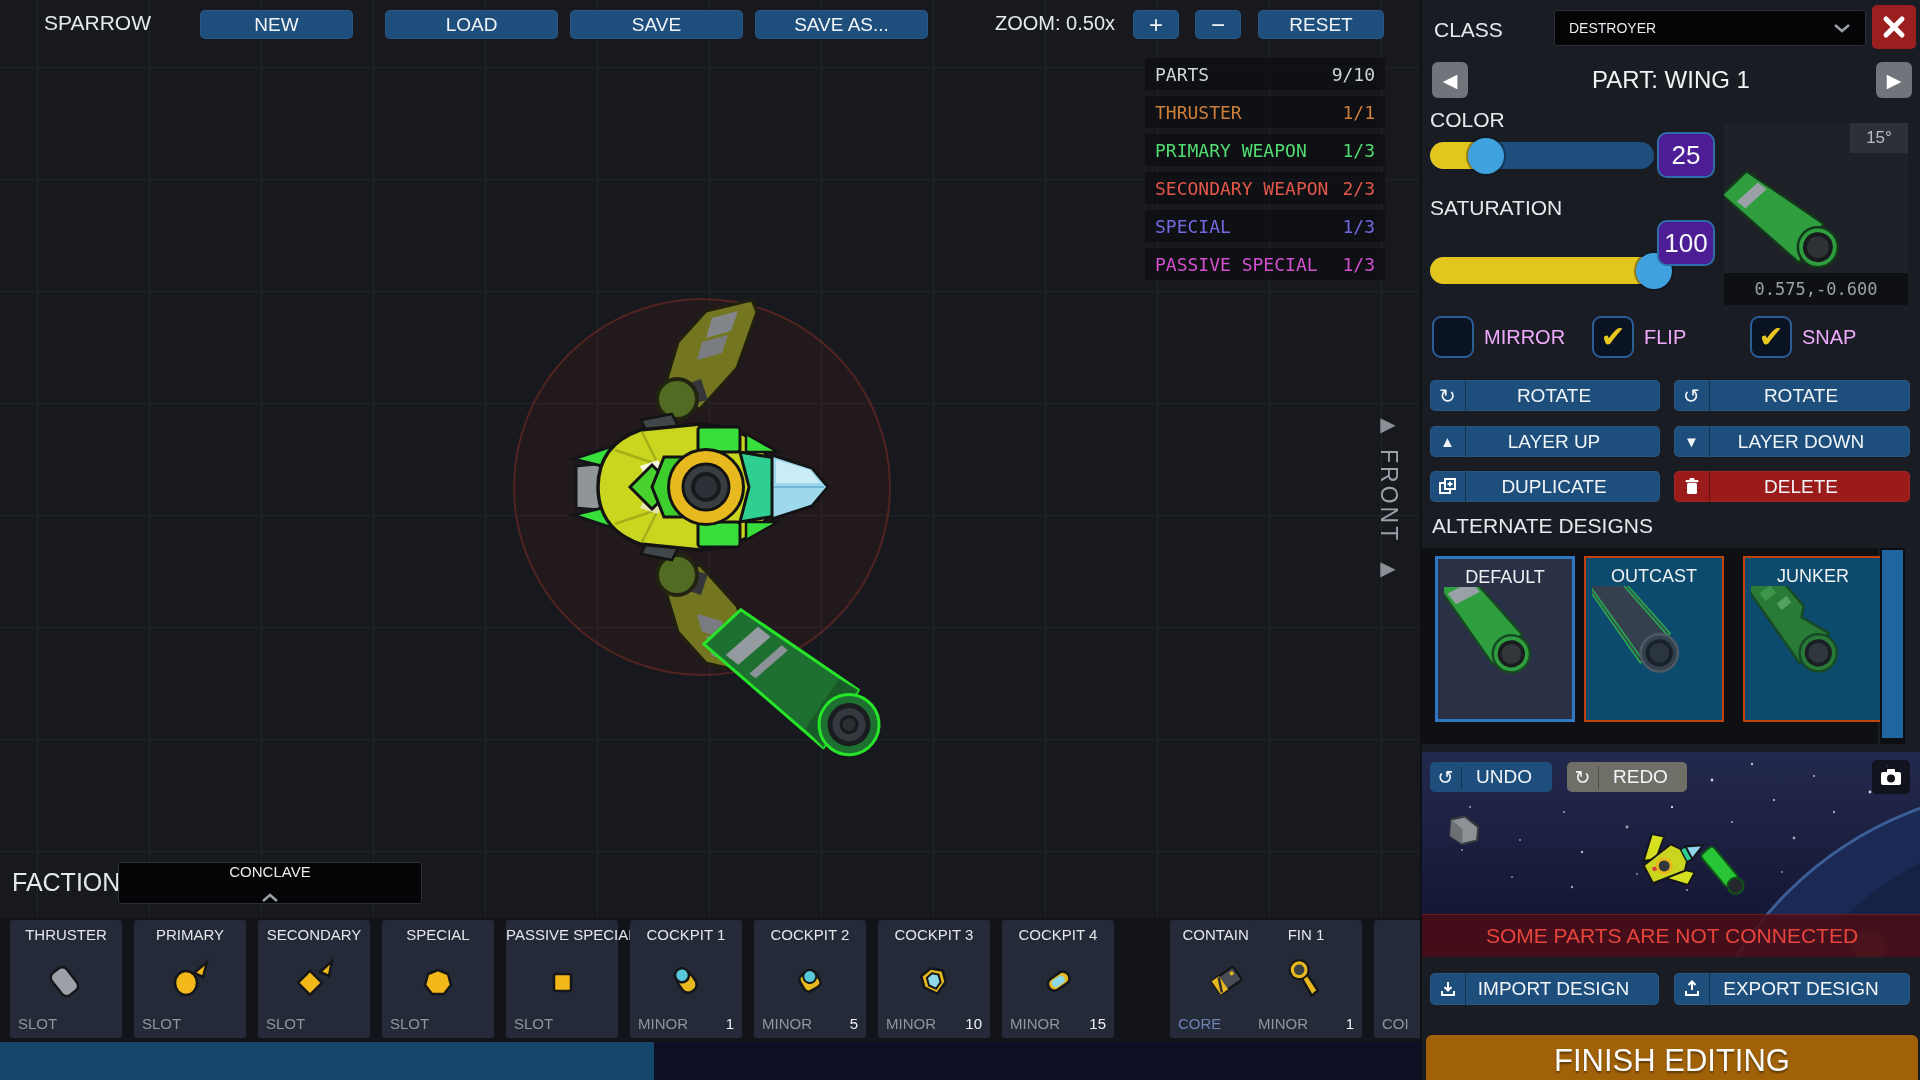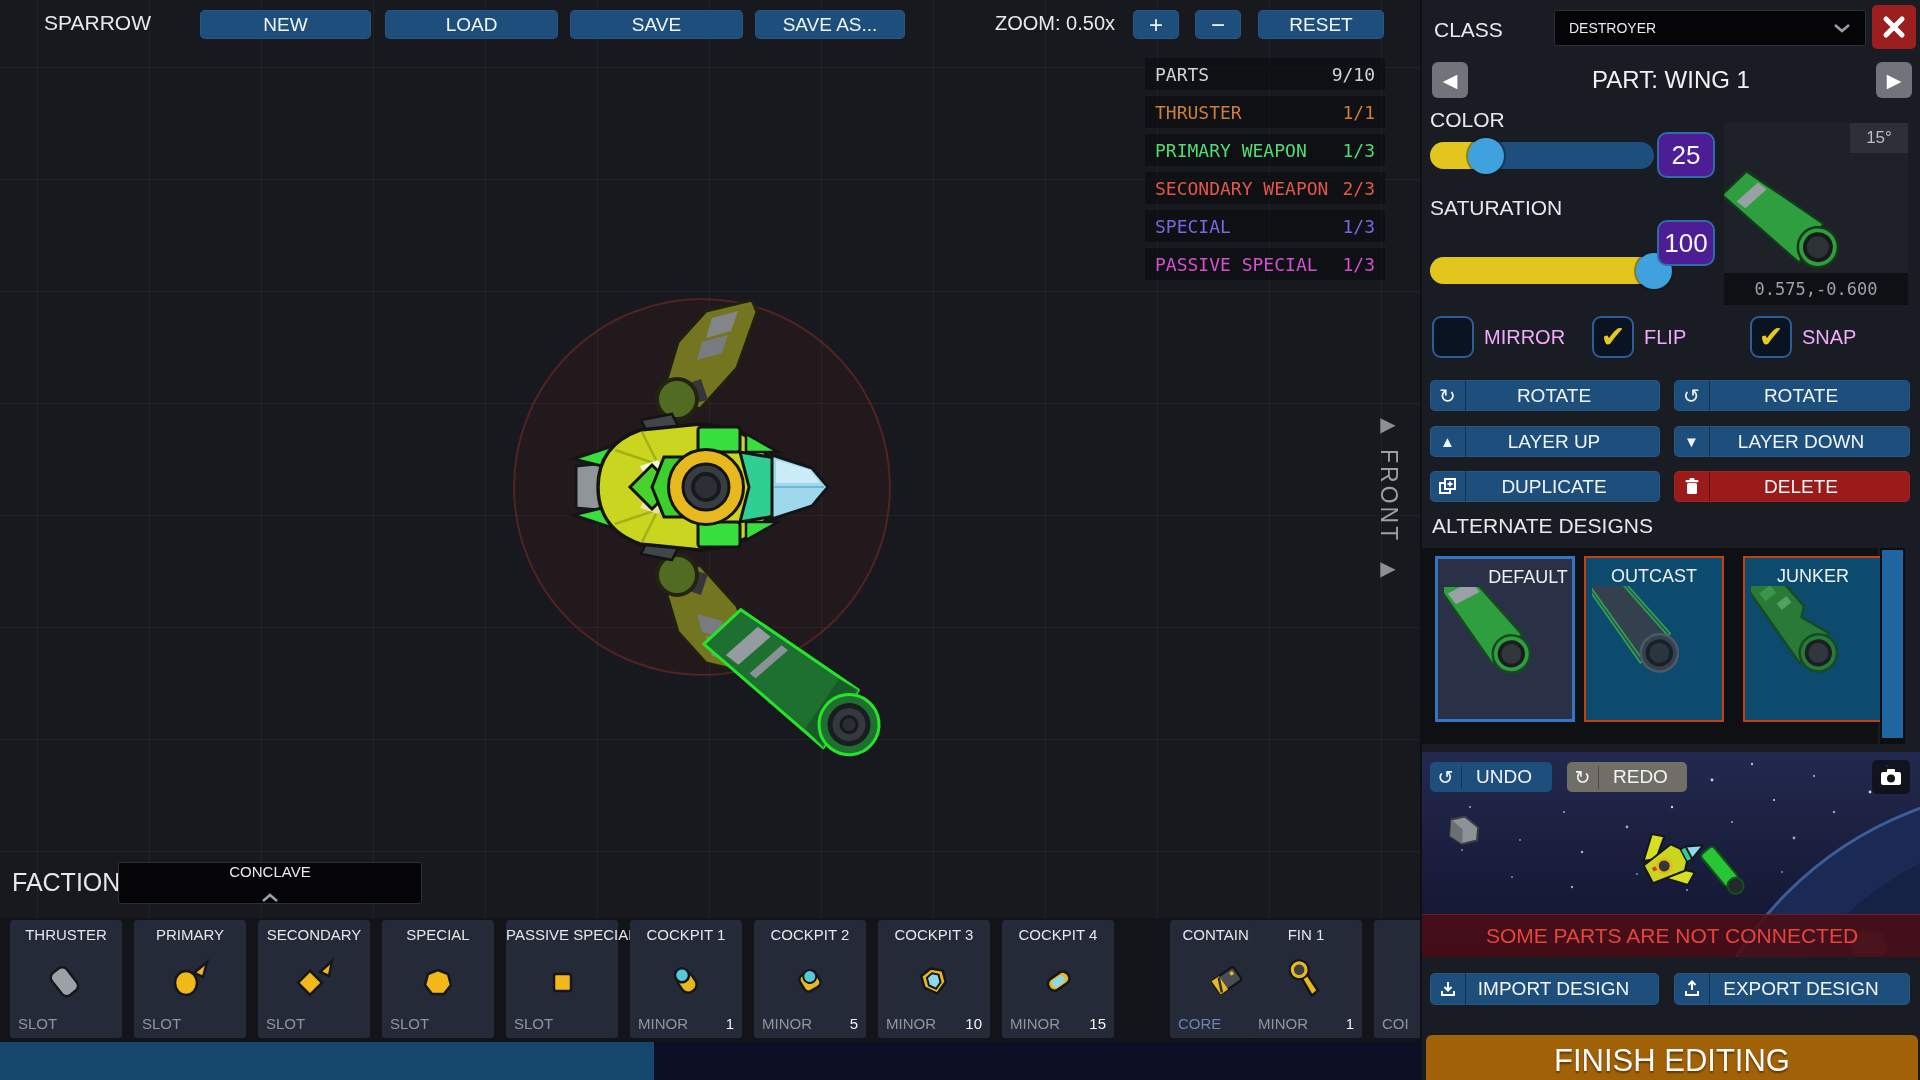--- a/index.html
+++ b/index.html
@@ -187,24 +187,24 @@
     </svg>
 
     <div class="front-marker">
       <span class="front-arrow">▶</span>
       <span class="front-text">FRONT</span>
       <span class="front-arrow">▶</span>
     </div>
   </div>
 
   <div class="tb-title">SPARROW</div>
-  <div class="tb-btn" style="left:200px;width:171px;">NEW</div>
+  <div class="tb-btn" style="left:200px;width:153px;">NEW</div>
   <div class="tb-btn" style="left:385px;width:173px;">LOAD</div>
   <div class="tb-btn" style="left:570px;width:173px;">SAVE</div>
-  <div class="tb-btn" style="left:755px;width:150px;text-align:right;">SAVE AS...</div>
+  <div class="tb-btn" style="left:755px;width:173px;text-align:right;">SAVE AS...</div>
   <div class="tb-zoomlabel">ZOOM: 0.50x</div>
   <div class="tb-btn tb-small" style="left:1133px;font-size:24px;">+</div>
   <div class="tb-btn tb-small" style="left:1195px;font-size:24px;">−</div>
   <div class="tb-btn" style="left:1258px;width:126px;">RESET</div>
 
   <div class="psum">
     <div class="psum-row psum-head">
       <span>PARTS</span>
       <span>9/10</span>
     </div>
@@ -485,21 +485,21 @@
           <rect x="4" y="6" width="10" height="11" rx="1.5" fill="#fff"></rect>
           <rect x="2.5" y="3" width="13" height="2.2" rx="1" fill="#fff"></rect>
           <rect x="6.5" y="1" width="5" height="2.5" rx="1" fill="#fff"></rect>
         </svg>
       </span>
       <span class="lbl">DELETE</span>
     </div>
 
     <div class="p-abs alt-title plabel">ALTERNATE DESIGNS</div>
     <div class="p-abs designs">
-      <div class="design-card selected" style="left:13px;padding-left:23px;">
+      <div class="design-card selected" style="left:13px;">
         <div class="design-label">DEFAULT</div>
         <svg class="design-thumb" viewBox="0 0 128 130">
           <g transform="translate(62,60) rotate(-38) scale(0.62)">
             <polygon points="-26,-150 24,-142 33,0 -34,8" fill="#2f9e3f" stroke="#174a21" stroke-width="4" stroke-linejoin="round"></polygon>
             <polygon points="-21,-126 21,-118 21,-96 -21,-104" fill="#9aa1a6"></polygon>
             <circle cx="0" cy="14" r="30" fill="#2f9e3f" stroke="#174a21" stroke-width="4"></circle>
             <circle cx="0" cy="14" r="19" fill="#32373c" stroke="#1a1d20" stroke-width="6"></circle>
           </g>
         </svg>
       </div>

